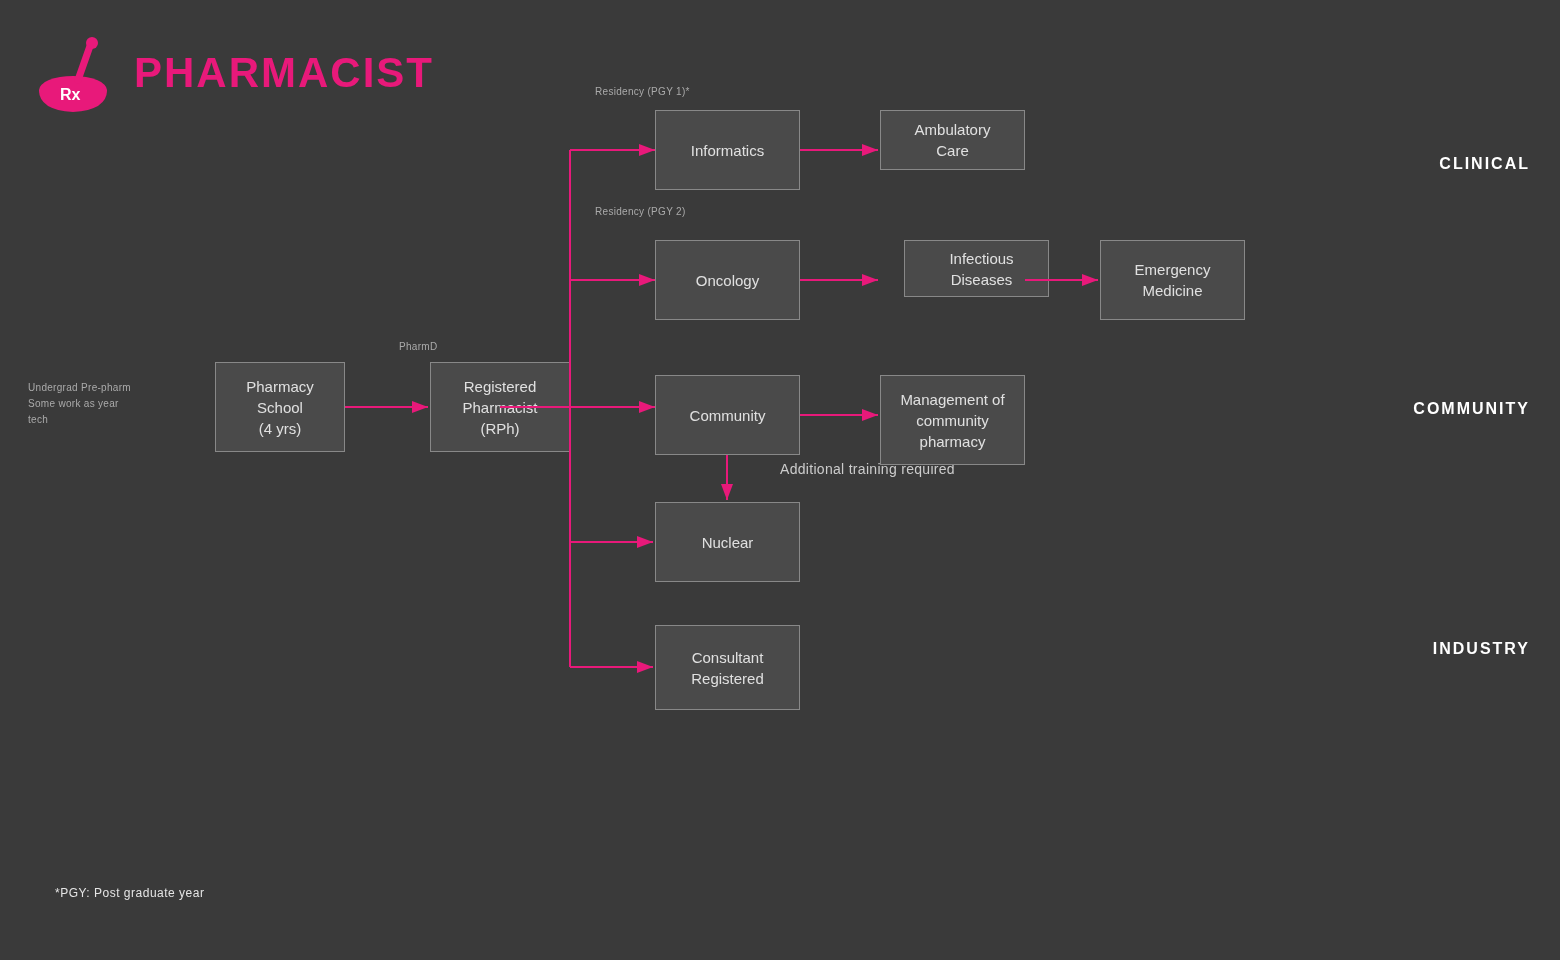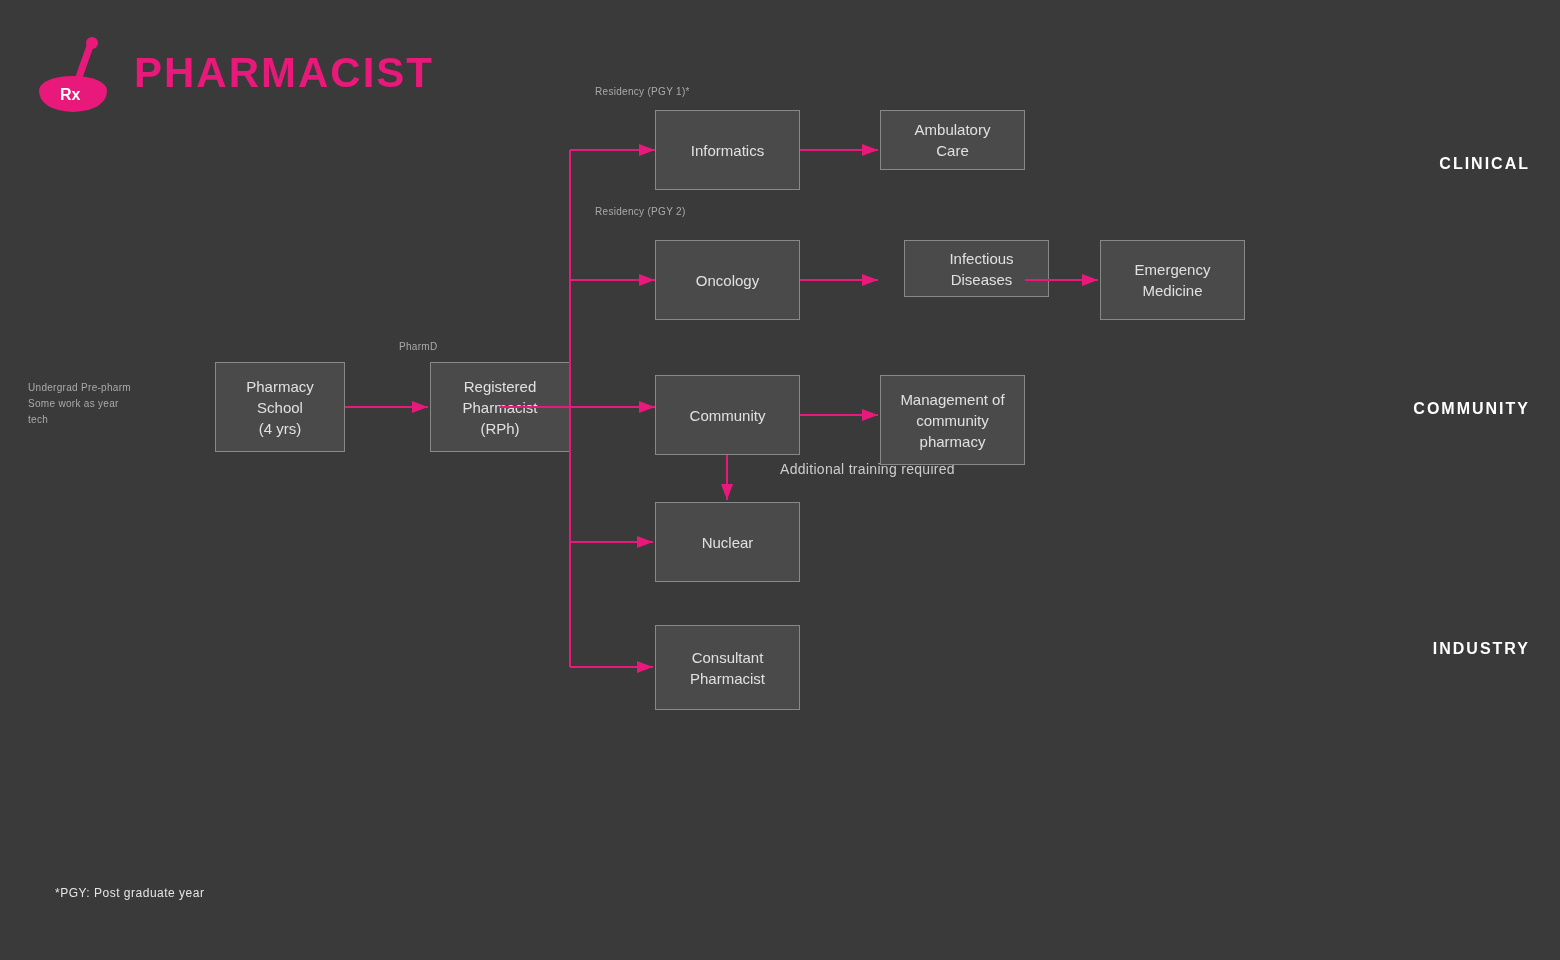--- a/index.html
+++ b/index.html
@@ -168,21 +168,21 @@
 
 <div class="box" style="left: 655px; top: 375px; width: 145px; height: 80px;">Community</div>
 
 <div class="box" style="left: 880px; top: 375px; width: 145px; height: 90px; white-space: pre-line;">Management of
 community
 pharmacy</div>
 
 <div class="box" style="left: 655px; top: 502px; width: 145px; height: 80px;">Nuclear</div>
 
 <div class="box" style="left: 655px; top: 625px; width: 145px; height: 85px; white-space: pre-line;">Consultant
-Pharmacist</div>
+Registered</div>
 
 <svg class="connectors" xmlns="http://www.w3.org/2000/svg">
   <defs>
     <marker id="arrowhead" markerWidth="8" markerHeight="6" refX="8" refY="3" orient="auto">
       <polygon points="0 0, 8 3, 0 6" class="arrow-head"></polygon>
     </marker>
   </defs>
 
   <line x1="345" y1="407" x2="428" y2="407" class="connector-line" marker-end="url(#arrowhead)"></line>
 

